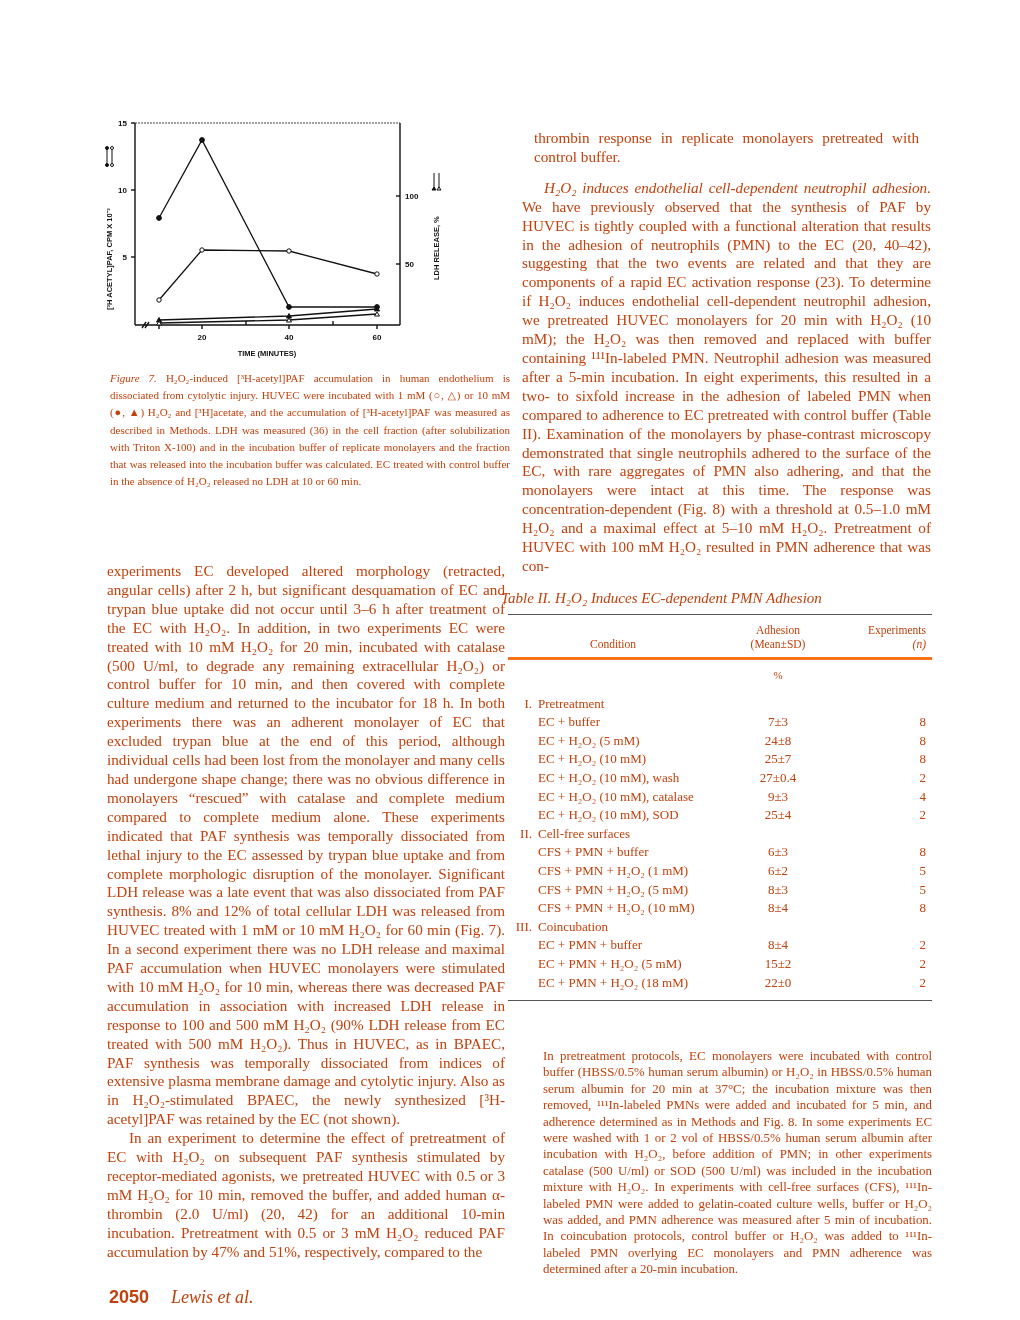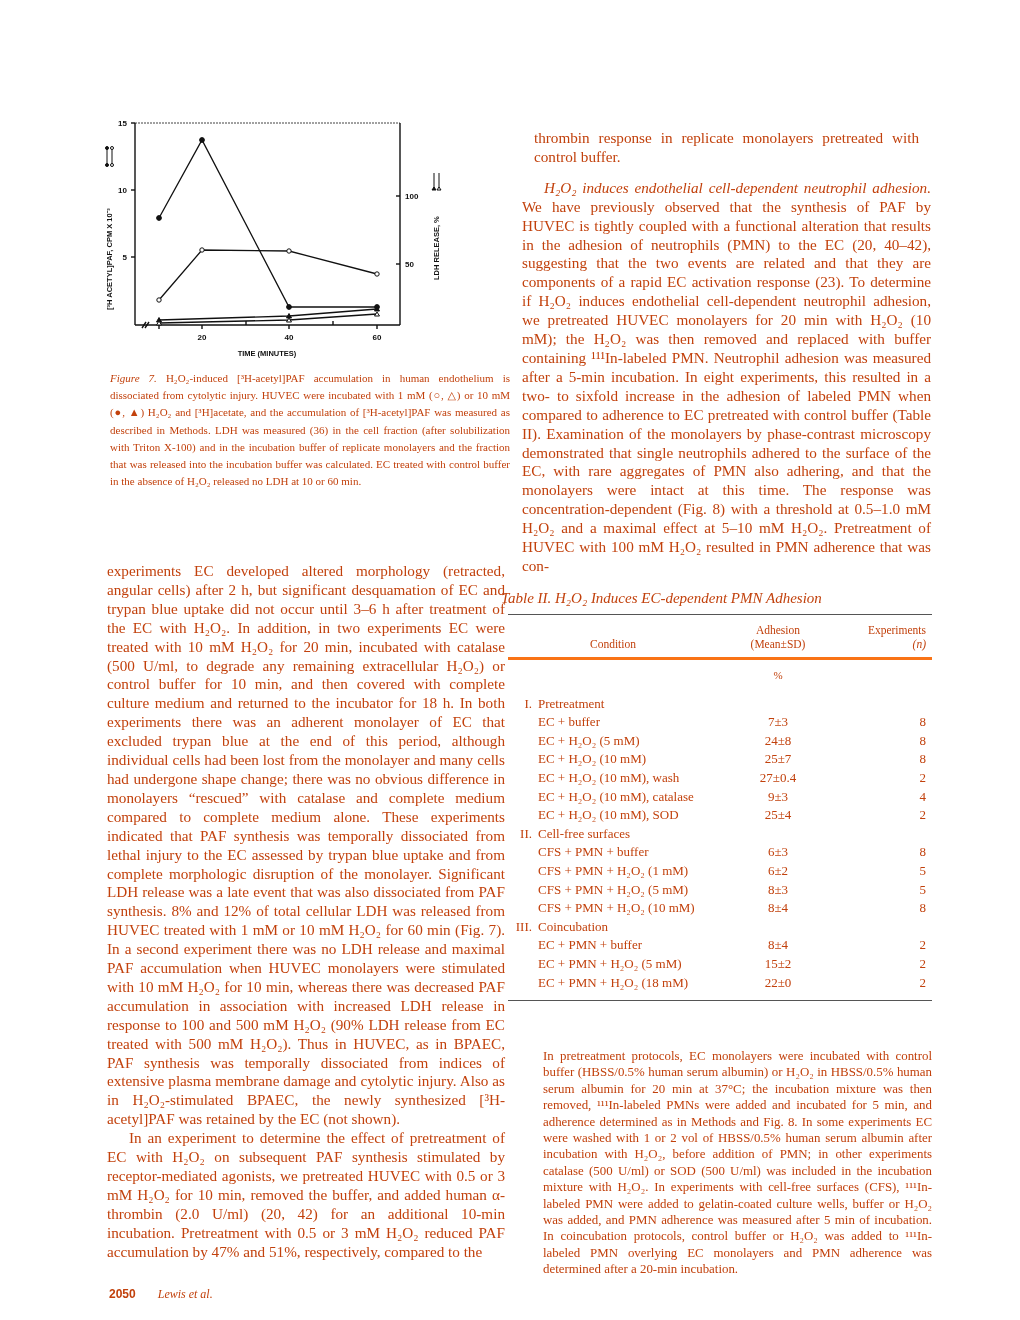--- a/index.html
+++ b/index.html
@@ -19,21 +19,21 @@
   table.t2 thead tr.hdr th { border-bottom:3px solid #f97316; }
   table.t2 td { padding:0; line-height:18.6px; vertical-align:top; }
   .c-cond { width:210px;text-align:center; }
   .c-adh { text-align:center; width:120px; }
   .c-n { text-align:right; padding-right:6px !important; }
   .sec-num { display:inline-block; width:24px; text-align:right; padding-right:6px; }
   .row-ind { padding-left:30px !important; }
   .pct td { padding:6px 0 10px !important; font-size:11px; }
   .bottom-rule { position:absolute; left:508px; top:1000px; width:424px; border-top:1px solid #555; }
   .footnote { position:absolute; left:543px; top:1048px; width:389px; font-size:12.9px; line-height:16.4px; text-align:justify; }
-  .footer { position:absolute; left:109px; top:1287px; font-size:12px; }
+  .footer { position:absolute; left:109px; top:1287px; font-size:18px; }
   .footer .pg { font-family:"Liberation Sans", sans-serif; font-weight:bold; margin-right:22px; }
   .footer .auth { font-style:italic; }
   svg text { font-family:"Liberation Sans", sans-serif; font-weight:bold; }
 </style>
 </head>
 <body>
 
 <div class="page">
 
   <div class="chart">

